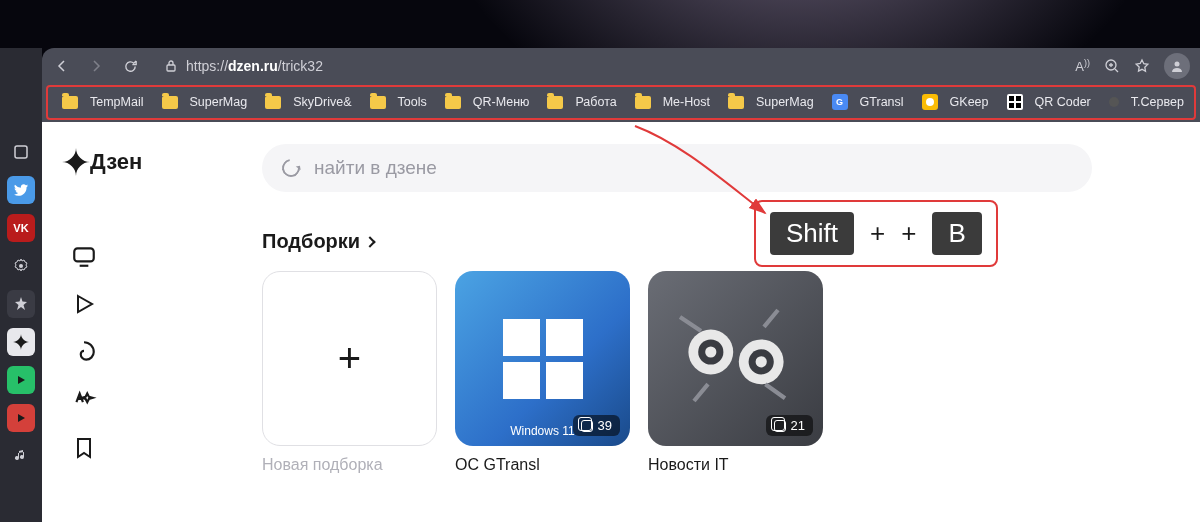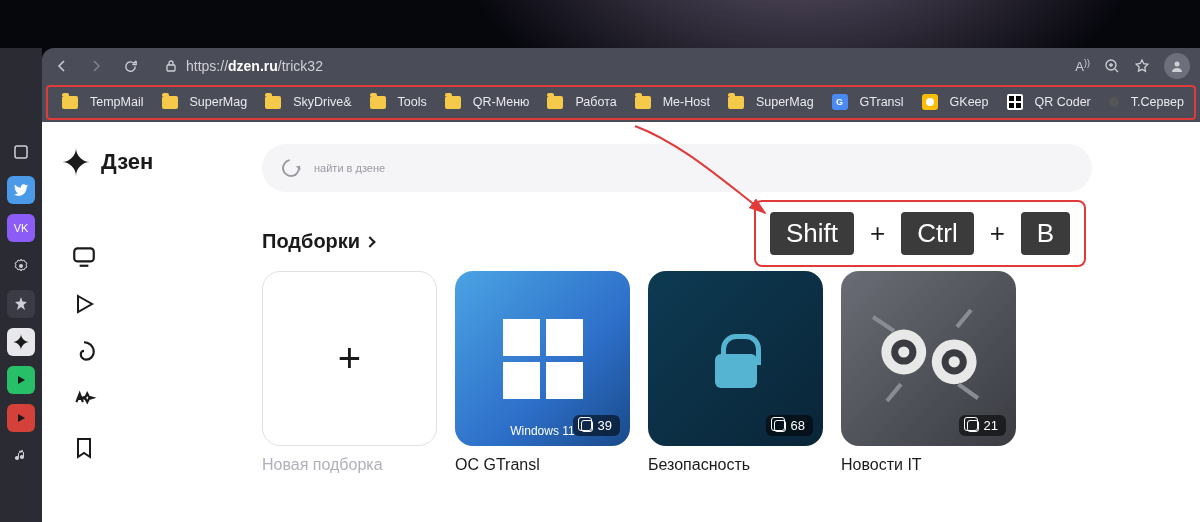--- a/index.html
+++ b/index.html
@@ -24,35 +24,35 @@
   .keep-icon{width:16px;height:16px;background:#fbbc04;border-radius:3px;position:relative}
   .keep-icon:after{content:"";position:absolute;top:4px;left:4px;width:8px;height:8px;background:#fff;border-radius:50%}
   .qr-icon{width:16px;height:16px;background:#fff;border-radius:2px;display:grid;grid-template-columns:1fr 1fr;grid-template-rows:1fr 1fr;gap:2px;padding:2px}
   .qr-icon div{background:#000}
   .dot-icon{width:10px;height:10px;background:#555;border-radius:50%}
 
   
   .content{position:absolute;left:42px;top:122px;right:0;bottom:0;background:#fff;display:flex}
   .dock-item{width:28px;height:28px;border-radius:6px;display:flex;align-items:center;justify-content:center;color:#cfcfd6;font-size:14px}
   .dock-item.tw{background:#4a9ae8}
-  .dock-item.vk{background:#8b5cf6;color:#fff;font-weight:normal;font-size:11px}
+  .dock-item.vk{background:#b91c1c;color:#fff;font-weight:bold;font-size:11px}
   .dock-item.star{background:#3a3b44}
   .dock-item.active{background:#e8e8ec;color:#1a1a1a}
   .dock-item.green{background:#27c069}
   .dock-item.red{background:#d4403a}
-  .dz-logo{display:flex;align-items:center;gap:11px;font-size:22px;font-weight:700;color:#1a1a1a;margin-bottom:10px;white-space:nowrap}
+  .dz-logo{display:flex;align-items:center;gap:0;font-size:22px;font-weight:700;color:#1a1a1a;margin-bottom:10px;white-space:nowrap}
   .dz-logo-icon{width:28px;height:28px;position:relative}
   .dz-logo-icon svg{width:28px;height:28px}
   .dz-nav-icon{width:28px;height:28px;display:flex;align-items:center;justify-content:center;color:#1a1a1a}
 
   .main{flex:1;padding:22px 30px 0 220px;position:relative}
   .logo-abs{position:absolute;left:20px;top:26px}
   .nav-abs{position:absolute;left:28px;top:120px;display:flex;flex-direction:column;gap:20px}
 
-  .search{display:flex;align-items:center;gap:14px;height:48px;background:#f5f5f7;border-radius:24px;padding:0 20px;color:#9a9aa3;font-size:11px;width:830px}
+  .search{display:flex;align-items:center;gap:14px;height:48px;background:#f5f5f7;border-radius:24px;padding:0 20px;color:#9a9aa3;font-size:19px;width:830px}
   .refresh-icon{width:18px;height:18px;border:2px solid #9a9aa3;border-radius:50%;border-top-color:transparent;position:relative;transform:rotate(35deg)}
   .refresh-icon:after{content:"";position:absolute;top:-3px;right:-2px;border:3px solid transparent;border-bottom-color:#9a9aa3}
 
   .section-title{display:flex;align-items:center;gap:6px;font-size:20px;font-weight:700;color:#1a1a1a;margin:38px 0 18px}
   .chev{width:8px;height:8px;border-right:2px solid #1a1a1a;border-bottom:2px solid #1a1a1a;transform:rotate(-45deg)}
 
   .cards{display:flex;gap:18px}
   .card{width:175px;display:flex;flex-direction:column;gap:10px}
   .card-img{width:175px;height:175px;border-radius:18px;position:relative;overflow:hidden;display:flex;align-items:center;justify-content:center}
   .card-add{border:1px solid #e0e0e4;background:#fff}
@@ -296,30 +296,20 @@
             </div>
           <div class="win-text">Windows 11</div>
           <div class="badge">
               <span class="badge-icon"></span>
               <span>39</span>
             </div>
         </div>
         <div class="card-title">OC GTransl</div>
       </div>
       <div class="card">
-        <div class="card-img sec-bg">
-          <div class="lock-shape"></div>
-          <div class="badge">
-              <span class="badge-icon"></span>
-              <span>68</span>
-            </div>
-        </div>
-        <div class="card-title">Безопасность</div>
-      </div>
-      <div class="card">
         <div class="card-img news-bg">
           <svg width="140" height="140" viewBox="0 0 100 100">
               <circle cx="32" cy="45" r="16" fill="#e8e8e8"></circle>
               <circle cx="32" cy="45" r="9" fill="#3a3c42"></circle>
               <circle cx="32" cy="45" r="4" fill="#e8e8e8"></circle>
               <circle cx="68" cy="52" r="16" fill="#e8e8e8"></circle>
               <circle cx="68" cy="52" r="9" fill="#3a3c42"></circle>
               <circle cx="68" cy="52" r="4" fill="#e8e8e8"></circle>
               <path d="M10 20l15 10M80 15l-10 12M20 80l10-12M85 78l-14-10" stroke="#8a8c94" stroke-width="3"></path>
             </svg>
@@ -339,16 +329,15 @@
       <marker id="ah" markerWidth="10" markerHeight="10" refX="8" refY="3" orient="auto">
         <path d="M0 0L9 3L0 6z" fill="#e03a3a"></path>
       </marker>
     </defs>
   <path d="M15 8 C 60 25, 100 60, 145 95" stroke="#e03a3a" stroke-width="2" fill="none" marker-end="url(#ah)"></path>
 </svg>
 
 <div class="shortcut-box">
   <span class="key">Shift</span>
   <span class="plus-sep">+</span>
-  <span class="key">Ctrl</span>
   <span class="plus-sep">+</span>
   <span class="key">B</span>
 </div>
 
 </body></html>

